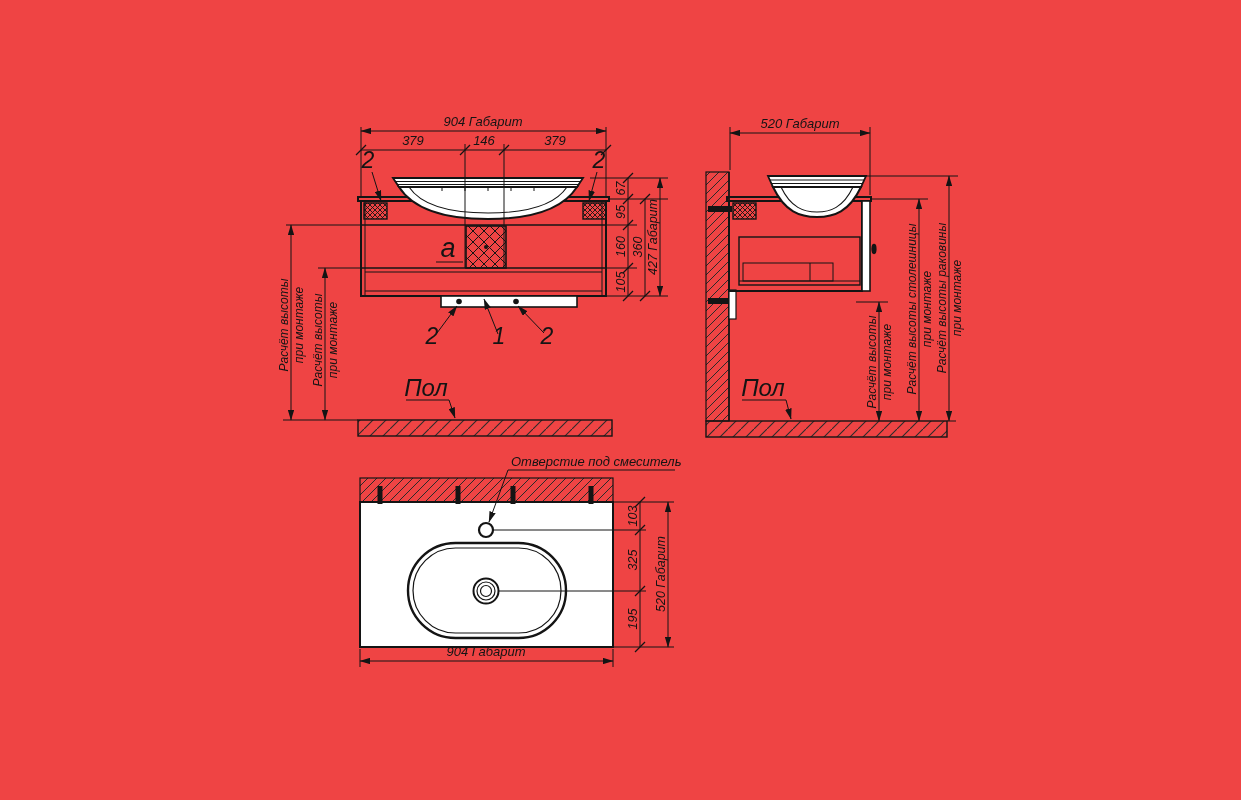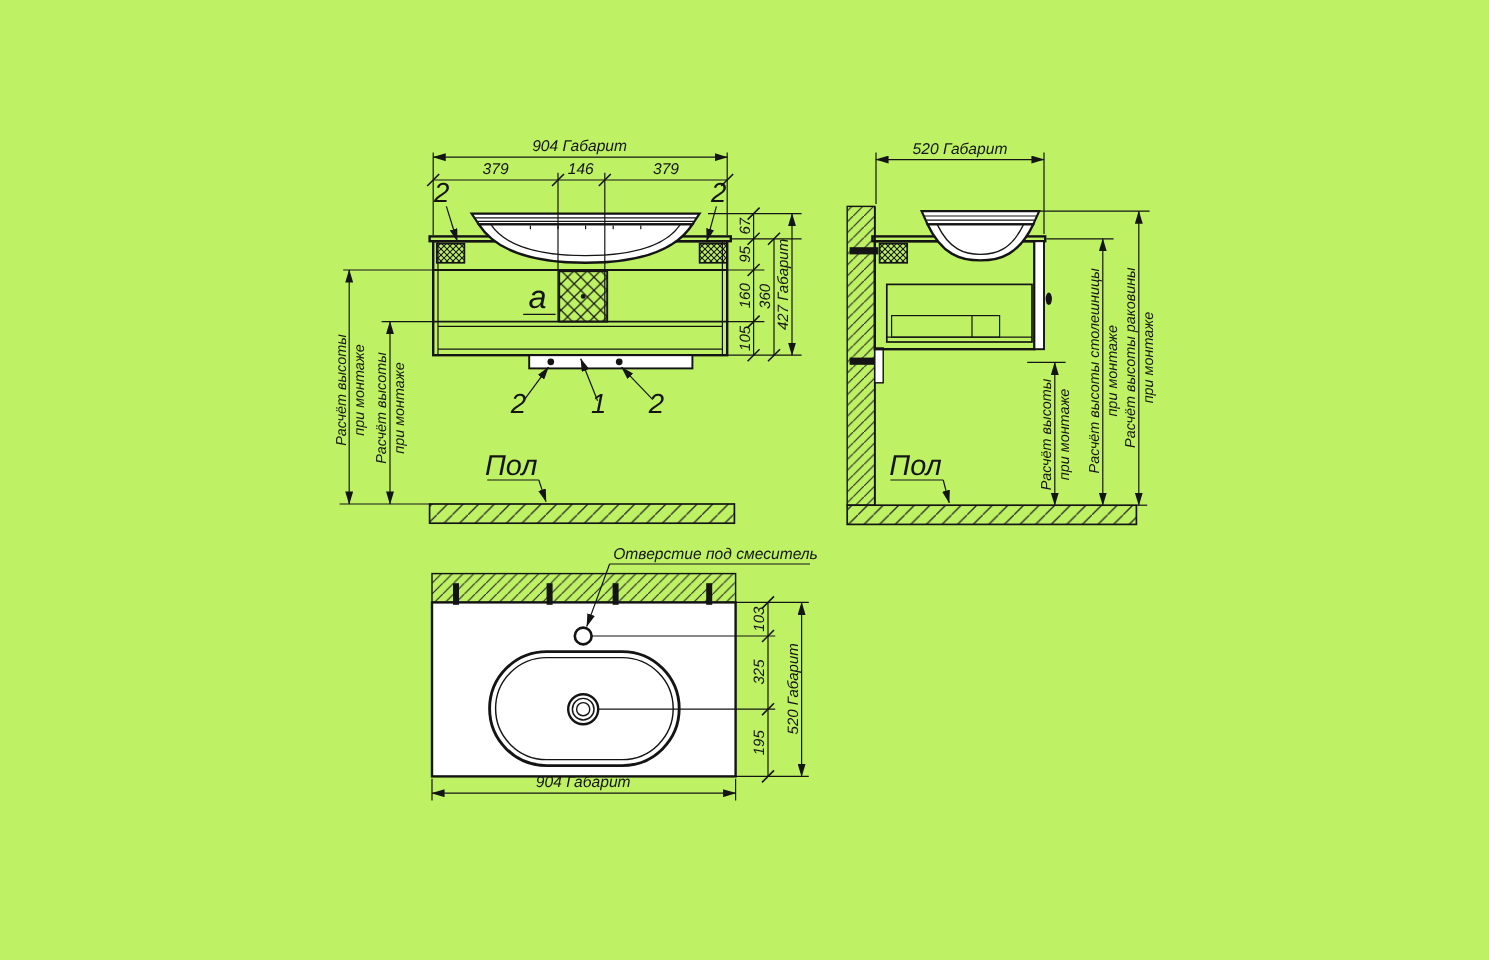--- a/index.html
+++ b/index.html
@@ -1,16 +1,16 @@
 <!DOCTYPE html>
 <html><head>
 <meta charset="utf-8">
 <style>
   html,body{margin:0;padding:0;background:#ffffff;}
-  .sheet{position:relative;width:1241px;height:800px;background:#bef264;overflow:hidden;
+  .sheet{position:relative;width:1241px;height:800px;background:#ef4444;overflow:hidden;
          font-family:"Liberation Sans",sans-serif;}
   svg text{fill:#141414;}
   .dt{font:italic 13px "Liberation Sans",sans-serif;}      
   .dr{font:italic 12.5px "Liberation Sans",sans-serif;}    
   .nt{font:italic 12px "Liberation Sans",sans-serif;}      
   .co{font:italic 23px "Liberation Sans",sans-serif;}      
   .ca{font:italic 27px "Liberation Sans",sans-serif;}      
   .fl{font:italic 24px "Liberation Sans",sans-serif;}      
   .b  {stroke:#141414;stroke-width:2;fill:none;}           
   .b15{stroke:#141414;stroke-width:1.5;fill:none;}

